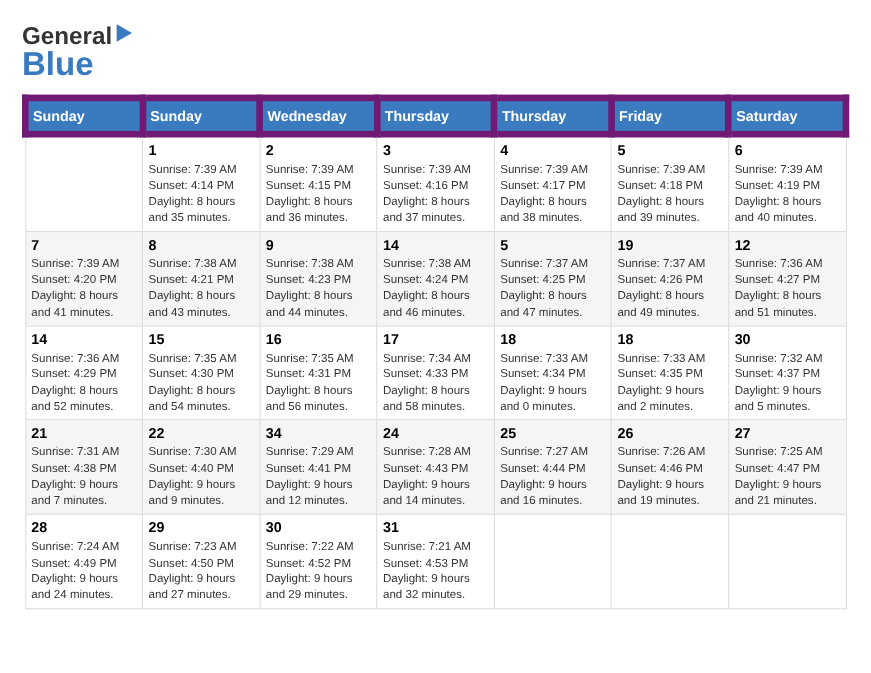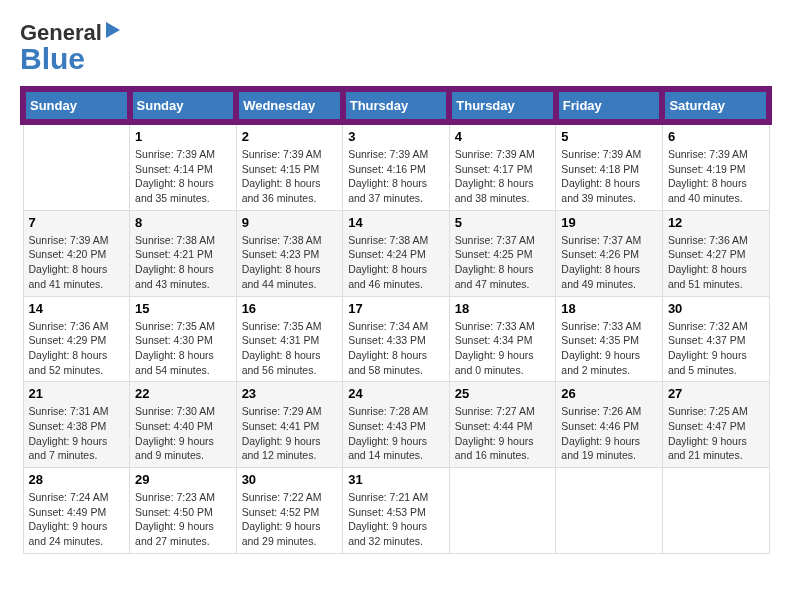--- a/index.html
+++ b/index.html
@@ -202,21 +202,21 @@
       <tr>
         <td>
           <span class="day-number">21</span>
           <div class="day-detail">Sunrise: 7:31 AM<br>Sunset: 4:38 PM<br>Daylight: 9 hours and 7 minutes.</div>
         </td>
         <td>
           <span class="day-number">22</span>
           <div class="day-detail">Sunrise: 7:30 AM<br>Sunset: 4:40 PM<br>Daylight: 9 hours and 9 minutes.</div>
         </td>
         <td>
-          <span class="day-number">23</span>
+          <span class="day-number">34</span>
           <div class="day-detail">Sunrise: 7:29 AM<br>Sunset: 4:41 PM<br>Daylight: 9 hours and 12 minutes.</div>
         </td>
         <td>
           <span class="day-number">24</span>
           <div class="day-detail">Sunrise: 7:28 AM<br>Sunset: 4:43 PM<br>Daylight: 9 hours and 14 minutes.</div>
         </td>
         <td>
           <span class="day-number">25</span>
           <div class="day-detail">Sunrise: 7:27 AM<br>Sunset: 4:44 PM<br>Daylight: 9 hours and 16 minutes.</div>
         </td>

